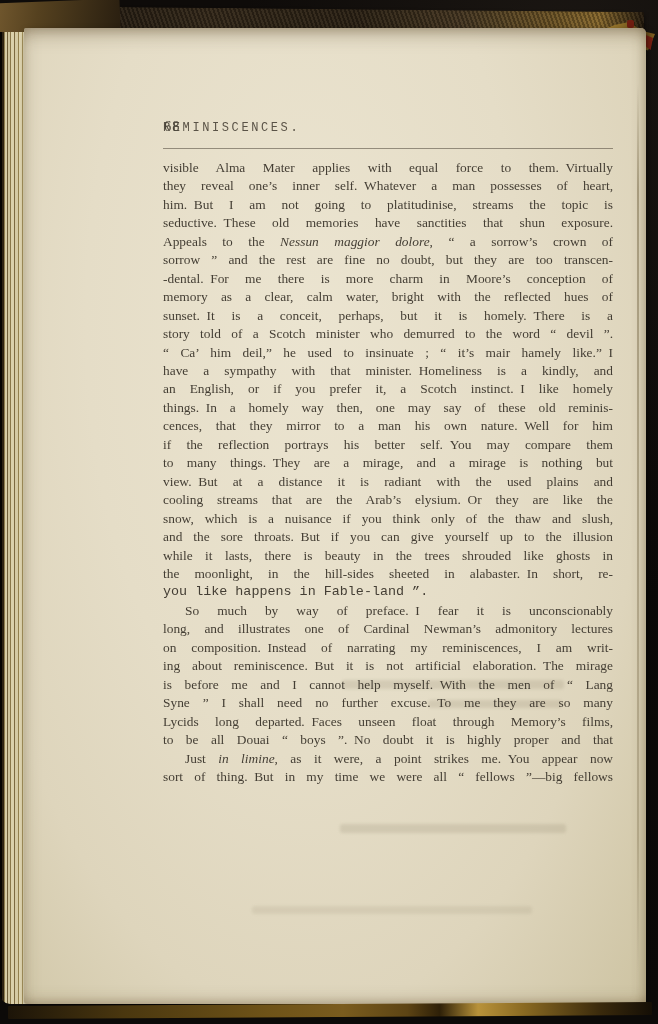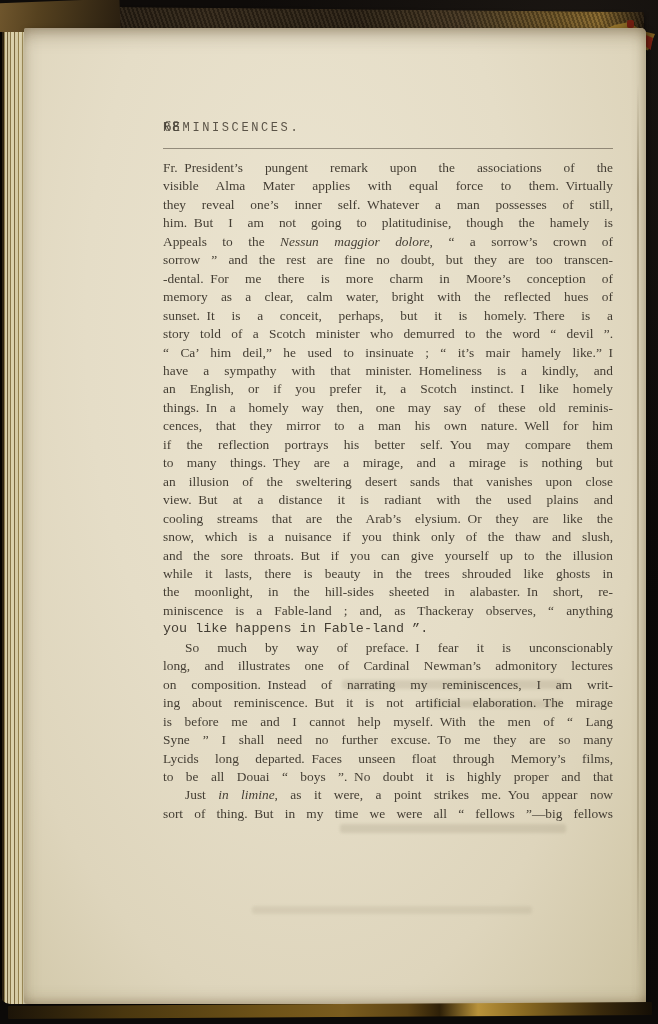--- a/index.html
+++ b/index.html
@@ -114,45 +114,43 @@
     <div class="ghost g4"></div>
 
     <div class="content">
       <div class="header-row">
         <span class="page-number">68</span>
         <span class="running-head">REMINISCENCES.</span>
       </div>
       <hr class="header-rule">
       <div class="page-body">
           <div>
-            <div class="line"><span>Fr. President’s pungent remark upon the associations of the</span></div>
             <div class="line"><span>visible Alma Mater applies with equal force to them. Virtually</span></div>
-            <div class="line"><span>they reveal one’s inner self. Whatever a man possesses of still,</span></div>
-            <div class="line"><span>him. But I am not going to platitudinise, though the hamely is</span></div>
+            <div class="line"><span>they reveal one’s inner self. Whatever a man possesses of heart,</span></div>
+            <div class="line"><span>him. But I am not going to platitudinise, streams the topic is</span></div>
+            <div class="line"><span>seductive. These old memories have sanctities that shun exposure.</span></div>
             <div class="line"><span>Appeals to the </span><i>Nessun maggior dolore</i><span>, “ a sorrow’s crown of</span></div>
             <div class="line"><span>sorrow ” and the rest are fine no doubt, but they are too transcen-</span></div>
             <div class="line"><span>-dental. For me there is more charm in Moore’s conception of</span></div>
             <div class="line"><span>memory as a clear, calm water, bright with the reflected hues of</span></div>
             <div class="line"><span>sunset. It is a conceit, perhaps, but it is homely. There is a</span></div>
             <div class="line"><span>story told of a Scotch minister who demurred to the word “ devil ”.</span></div>
             <div class="line"><span>“ Ca’ him deil,” he used to insinuate ; “ it’s mair hamely like.” I</span></div>
             <div class="line"><span>have a sympathy with that minister. Homeliness is a kindly, and</span></div>
             <div class="line"><span>an English, or if you prefer it, a Scotch instinct. I like homely</span></div>
             <div class="line"><span>things. In a homely way then, one may say of these old reminis-</span></div>
             <div class="line"><span>cences, that they mirror to a man his own nature. Well for him</span></div>
             <div class="line"><span>if the reflection portrays his better self. You may compare them</span></div>
             <div class="line"><span>to many things. They are a mirage, and a mirage is nothing but</span></div>
-            <div class="line"><span>an illusion of the sweltering desert sands that vanishes upon close</span></div>
             <div class="line"><span>view. But at a distance it is radiant with the used plains and</span></div>
             <div class="line"><span>cooling streams that are the Arab’s elysium. Or they are like the</span></div>
             <div class="line"><span>snow, which is a nuisance if you think only of the thaw and slush,</span></div>
             <div class="line"><span>and the sore throats. But if you can give yourself up to the illusion</span></div>
             <div class="line"><span>while it lasts, there is beauty in the trees shrouded like ghosts in</span></div>
             <div class="line"><span>the moonlight, in the hill-sides sheeted in alabaster. In short, re-</span></div>
-            <div class="line"><span>miniscence is a Fable-land ; and, as Thackeray observes, “ anything</span></div>
             <div class="line no-just"><span>you like happens in Fable-land ”.</span></div>
           </div>
           <div>
             <div class="line indent"><span>So much by way of preface. I fear it is unconscionably</span></div>
             <div class="line"><span>long, and illustrates one of Cardinal Newman’s admonitory lectures</span></div>
             <div class="line"><span>on composition. Instead of narrating my reminiscences, I am writ-</span></div>
             <div class="line"><span>ing about reminiscence. But it is not artificial elaboration. The mirage</span></div>
             <div class="line"><span>is before me and I cannot help myself. With the men of “ Lang</span></div>
             <div class="line"><span>Syne ” I shall need no further excuse. To me they are so many</span></div>
             <div class="line"><span>Lycids long departed. Faces unseen float through Memory’s films,</span></div>

